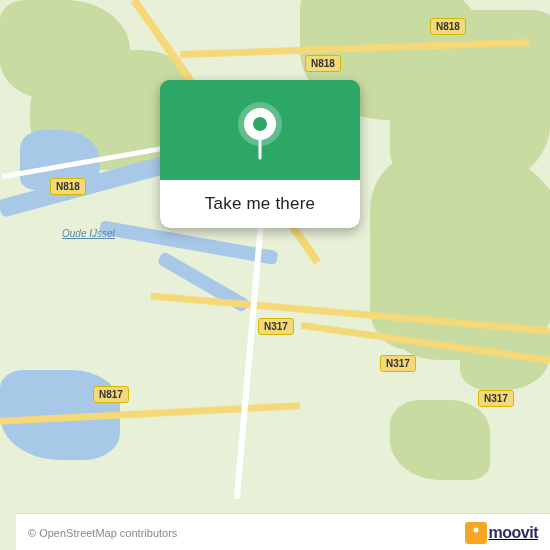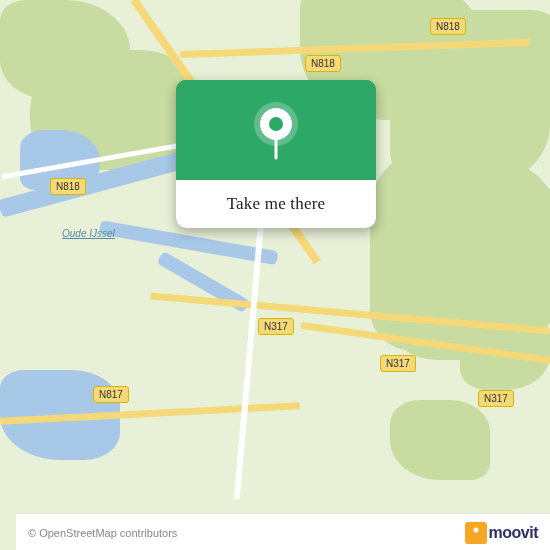--- a/index.html
+++ b/index.html
@@ -30,29 +30,28 @@
     
     .water {
       position: absolute;
       background: #a8c8e8;
       border-radius: 40% 30% 50% 20%;
     }
 
     
     #popup-card {
       position: absolute;
-      left: 176px;
+      left: 160px;
       top: 80px;
       width: 200px;
       background: #2da866;
       border-radius: 10px;
       overflow: hidden;
       box-shadow: 0 4px 12px rgba(0,0,0,0.3);
       z-index: 100;
-      font-family: Liberation Serif, serif;
     }
 
     #popup-icon-area {
       background: #2da866;
       display: flex;
       justify-content: center;
       align-items: center;
       padding: 22px 0 18px 0;
     }
 
@@ -88,20 +87,21 @@
     }
 
     #bottom-left span.copy {
       font-size: 11px;
       color: #888;
     }
 
     #bottom-right {
       display: flex;
       gap: 4px;
+      text-decoration: underline;
     }
 
     
     .moovit-logo {
       display: flex;
       align-items: center;
       gap: 2px;
     }
 
     .moovit-m {
@@ -123,21 +123,21 @@
       color: #2d2d6b;
       letter-spacing: -0.5px;
     }
 
     
     .road-label {
       position: absolute;
       background: #f5d978;
       color: #333;
       font-size: 10px;
-      font-weight: normal;
+      font-weight: bold;
       padding: 2px 5px;
       border-radius: 3px;
       border: 1px solid #d4b800;
       white-space: nowrap;
       z-index: 50;
     }
   </style>
 </head>
 <body>
 

